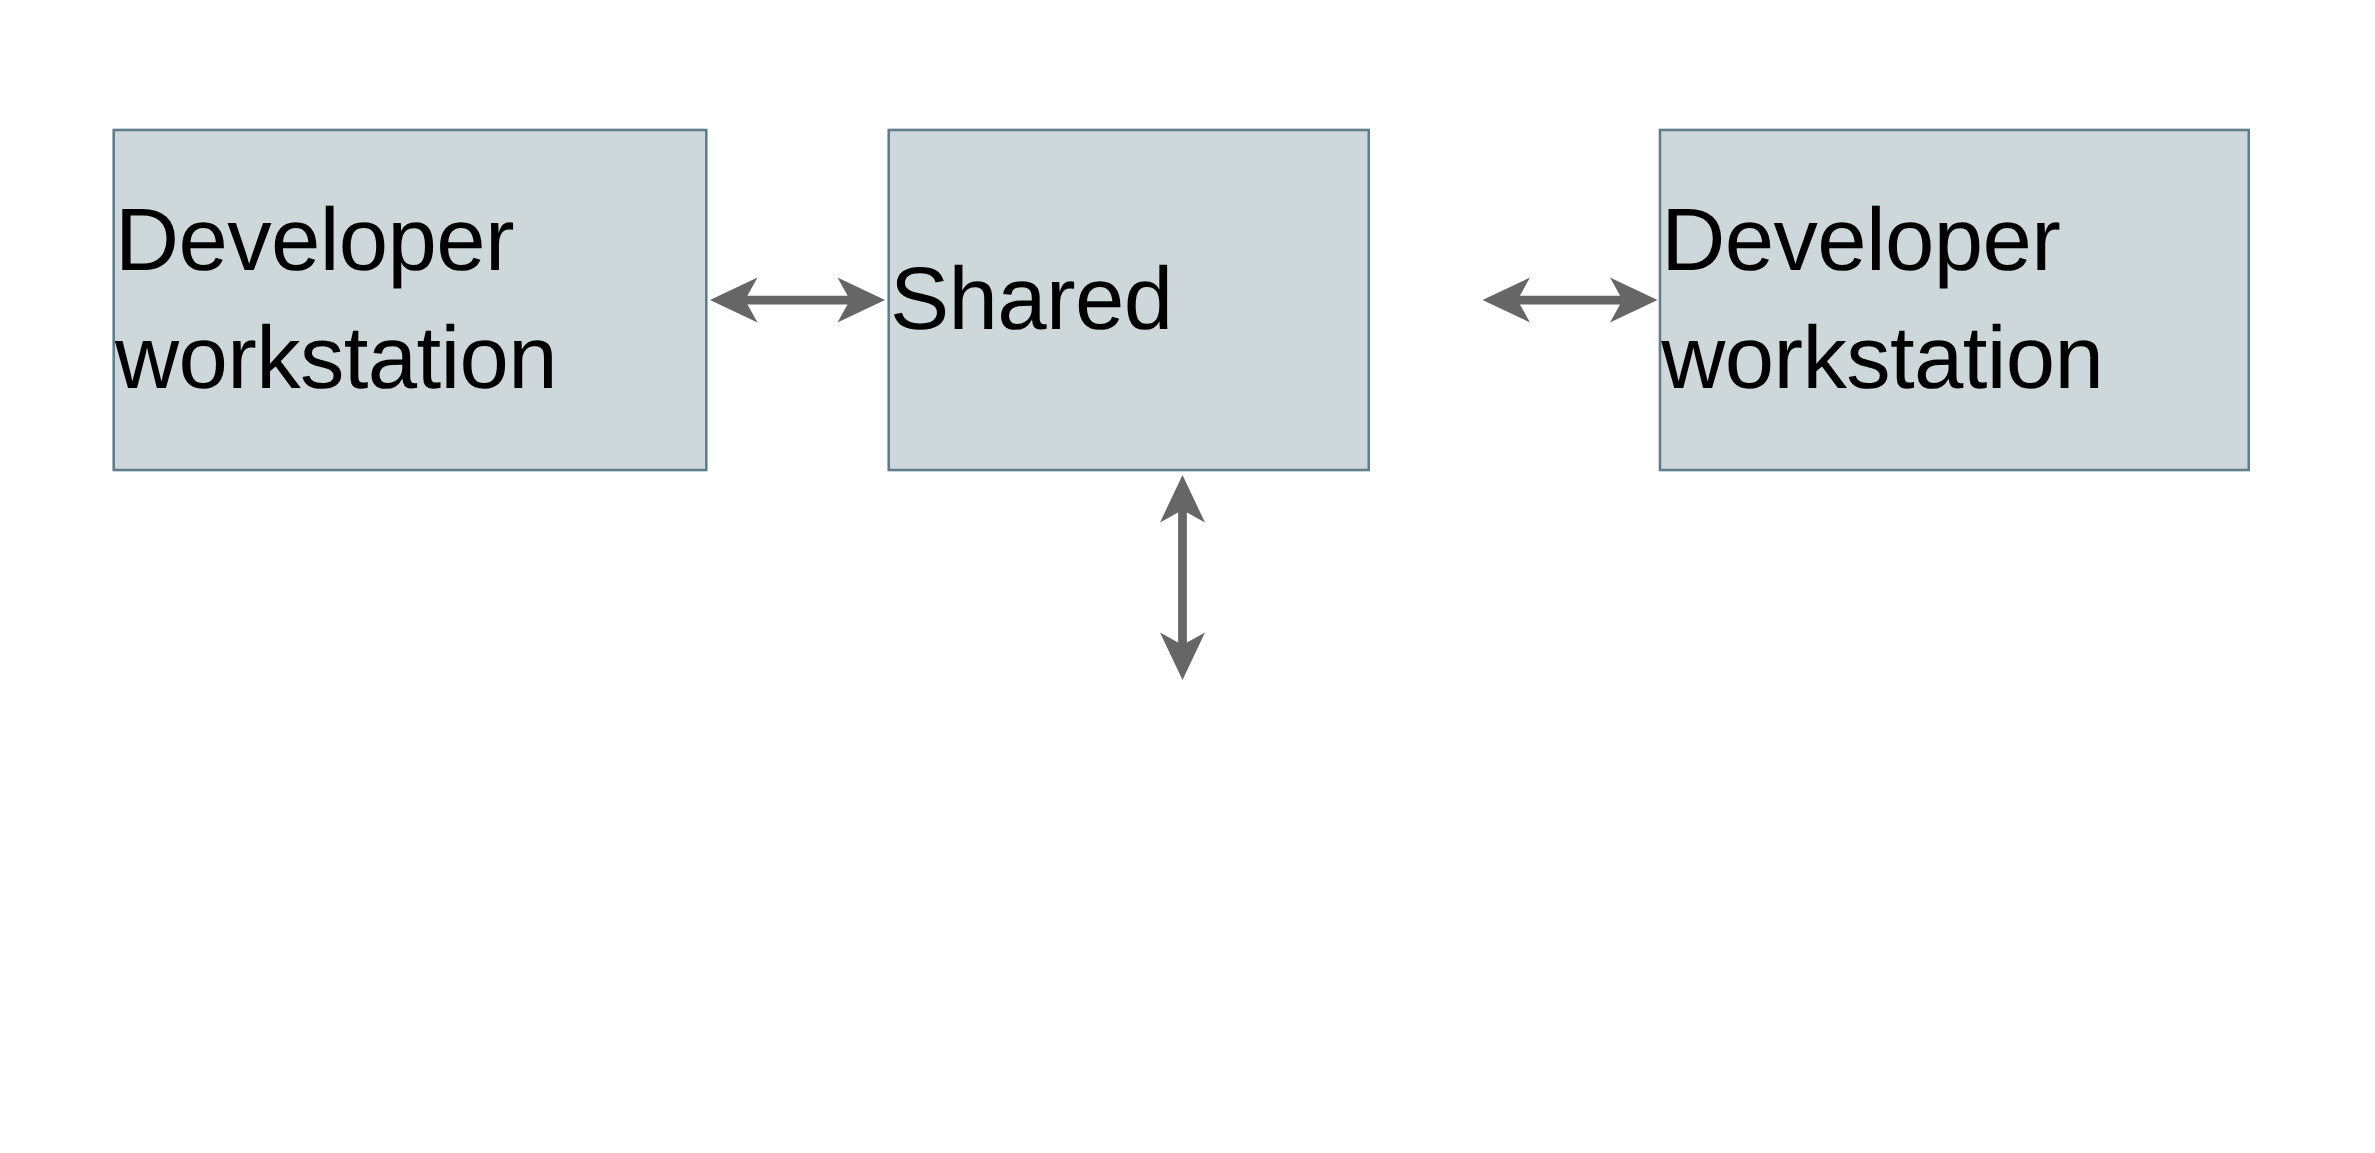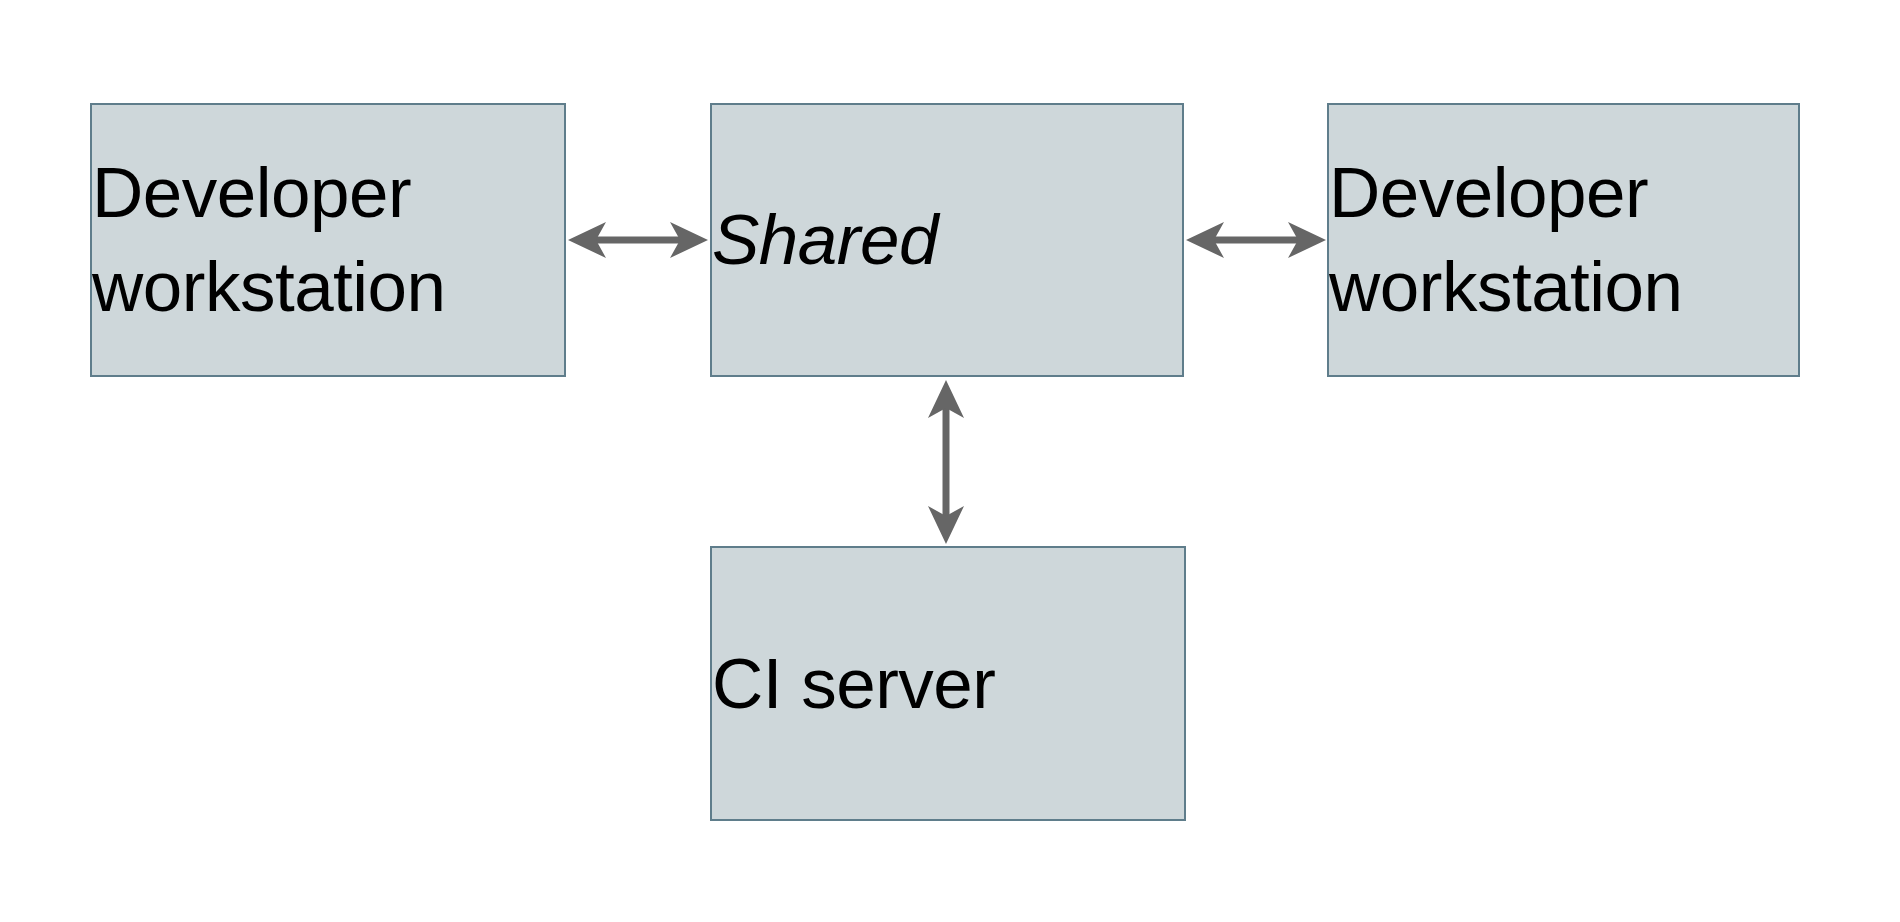--- a/index.html
+++ b/index.html
@@ -27,21 +27,21 @@
     text-align: center;
   }
   .node-label {
     font-size: 71px;
     line-height: 94px;
     color: #000000;
     letter-spacing: -0.5px;
     white-space: nowrap;
   }
   #node-dev-left   { left: 90px;   top: 103px; width: 476px; height: 274px; }
-  #node-shared     { left: 710px;  top: 103px; width: 474px; height: 274px; font-style: italic; }
+  #node-shared     { left: 710px;  top: 103px; width: 386px; height: 274px; }
   #node-dev-right  { left: 1327px; top: 103px; width: 473px; height: 274px; }
   #node-ci         { left: 710px;  top: 546px; width: 476px; height: 275px; }
   .connector-layer {
     position: absolute;
     left: 0;
     top: 0;
     width: 1900px;
     height: 922px;
     pointer-events: none;
   }
@@ -79,17 +79,14 @@
 
   <div class="node" id="node-shared">
     <span class="node-label">Shared</span>
   </div>
 
   <div class="node" id="node-dev-right">
     <span class="node-label">Developer</span>
     <span class="node-label">workstation</span>
   </div>
 
-  <div class="node" id="node-ci">
-    <span class="node-label">CI server</span>
-  </div>
 
 </div>
 
 </body></html>

